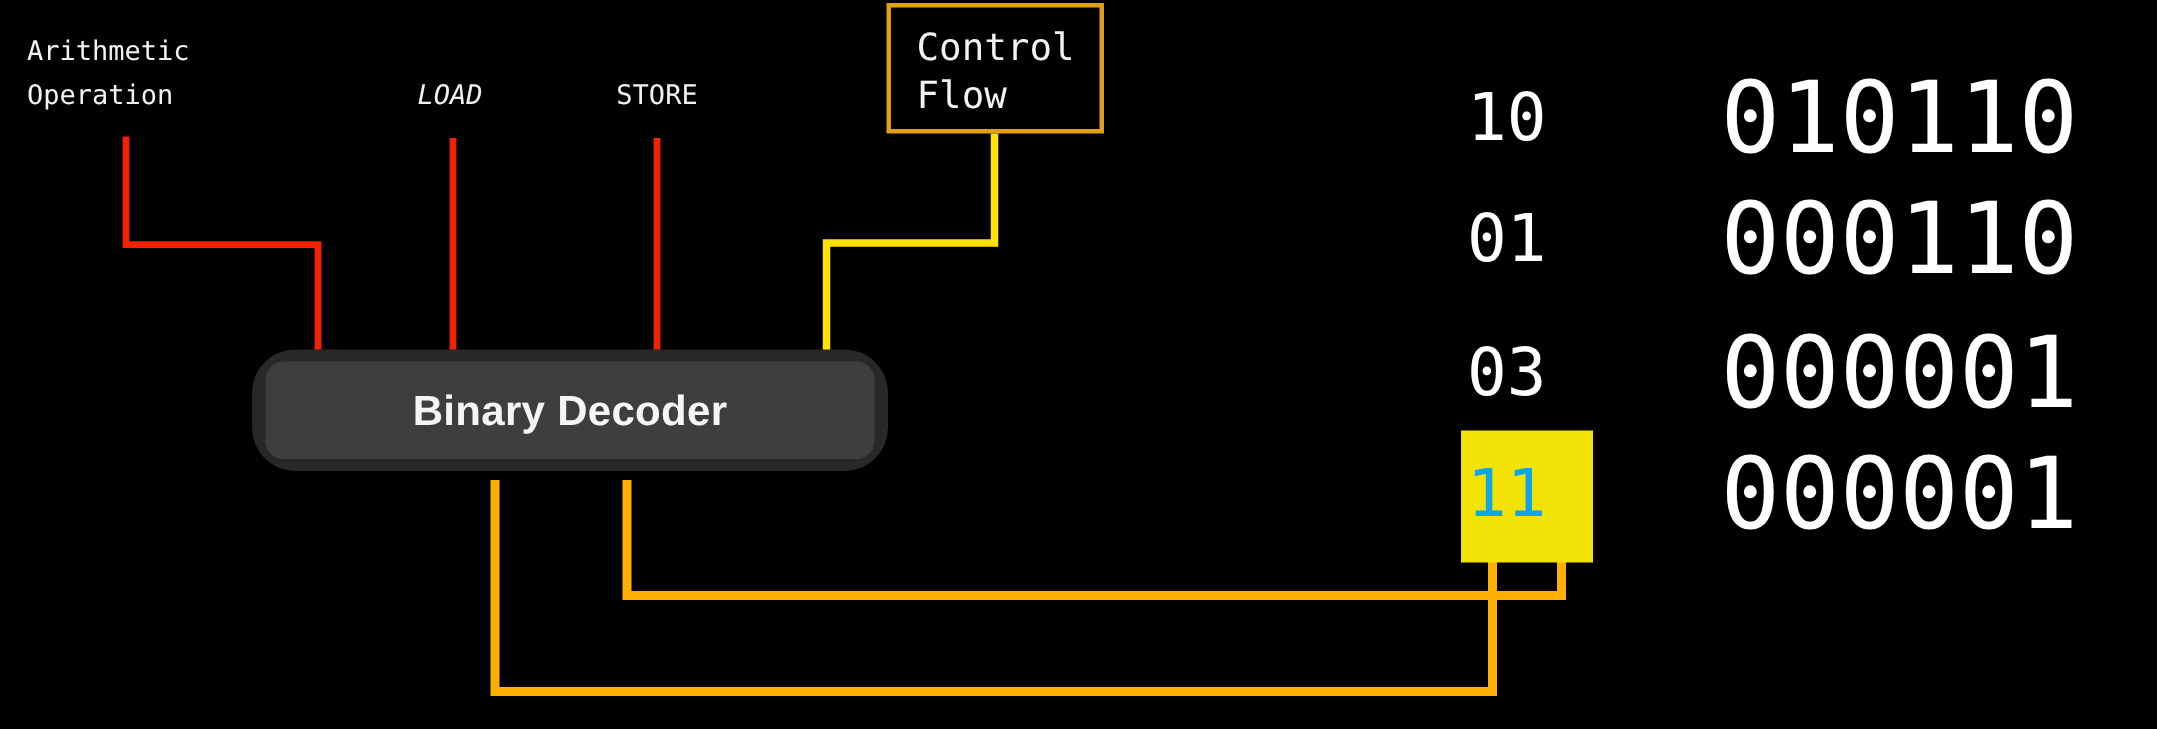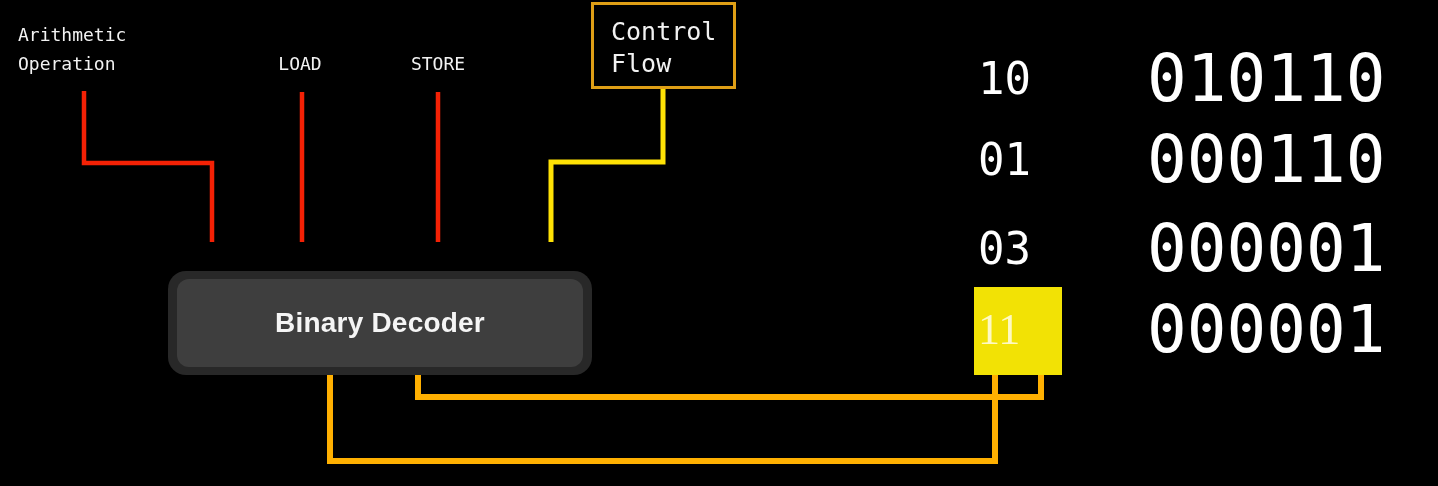--- a/index.html
+++ b/index.html
@@ -3,38 +3,38 @@
 <meta charset="utf-8">
 <style>
   html,body{margin:0;padding:0;background:#000;}
   body{width:1438px;height:486px;position:relative;overflow:hidden;
        font-family:"DejaVu Sans Mono", monospace;}
   .stage{position:absolute;inset:0;width:1438px;height:486px;}
   svg.wires{position:absolute;left:0;top:0;z-index:1;}
   .lbl{position:absolute;color:#f2f2f2;font-size:18px;line-height:29px;
        white-space:pre-line;z-index:3;}
   .lbl-arith{left:18px;top:20px;}
-  .lbl-load{left:250px;top:49px;width:100px;text-align:center;}
+  .lbl-load{left:250px;top:49px;width:100px;text-align:center;font-style:italic;}
   .lbl-store{left:388px;top:49px;width:100px;text-align:center;}
   .control-box{position:absolute;left:591px;top:2px;width:145px;height:87px;
        box-sizing:border-box;border:3px solid #15803d;background:#000;z-index:2;}
   .control-box .lbl-cf{position:absolute;left:17px;top:11px;color:#f2f2f2;
        font-size:25px;line-height:32px;white-space:pre-line;}
-  .decoder-outer{position:absolute;left:168px;top:233px;width:424px;height:104px;
-       box-sizing:border-box;background:#282828;border-radius:18px;padding:8px 9px;z-index:2;margin-top:38px;}
+  .decoder-outer{position:absolute;left:168px;top:233px;width:424px;height:81px;
+       box-sizing:border-box;background:#282828;border-radius:29px;padding:8px 9px;z-index:2;}
   .decoder-inner{width:100%;height:100%;background:#3e3e3e;border-radius:12px;
        display:flex;align-items:center;justify-content:center;}
   .decoder-title{font-family:"Liberation Sans", sans-serif;font-weight:bold;
        font-size:28px;color:#f5f5f5;letter-spacing:0.2px;}
   .codes{position:absolute;left:978px;top:0;z-index:3;}
   .code-row{position:absolute;left:0;white-space:nowrap;font-size:0;}
   .code-row .opcode{display:inline-block;font-size:44px;line-height:70px;color:#fff;}
   .code-row .operand{position:absolute;left:169px;top:0;font-size:66px;line-height:70px;color:#fff;}
   .row-0{top:44px;} .row-1{top:125px;} .row-2{top:214px;} .row-3{top:295px;}
-  .opcode.hl{color:#fef9c3;font-family:Liberation Serif, serif;}
+  .opcode.hl{color:#0ea5e9;}
   .hl-box{position:absolute;left:974px;top:287px;width:88px;height:88px;
        background:#f2e205;z-index:2;}
 </style>
 </head>
 <body>
 
 <div class="stage">
 
   <svg class="wires" width="1438" height="486" viewBox="0 0 1438 486">
     <path d="M84 91 L84 163 L212 163 L212 242" fill="none" stroke-width="4.5" stroke="#f42105"></path>

